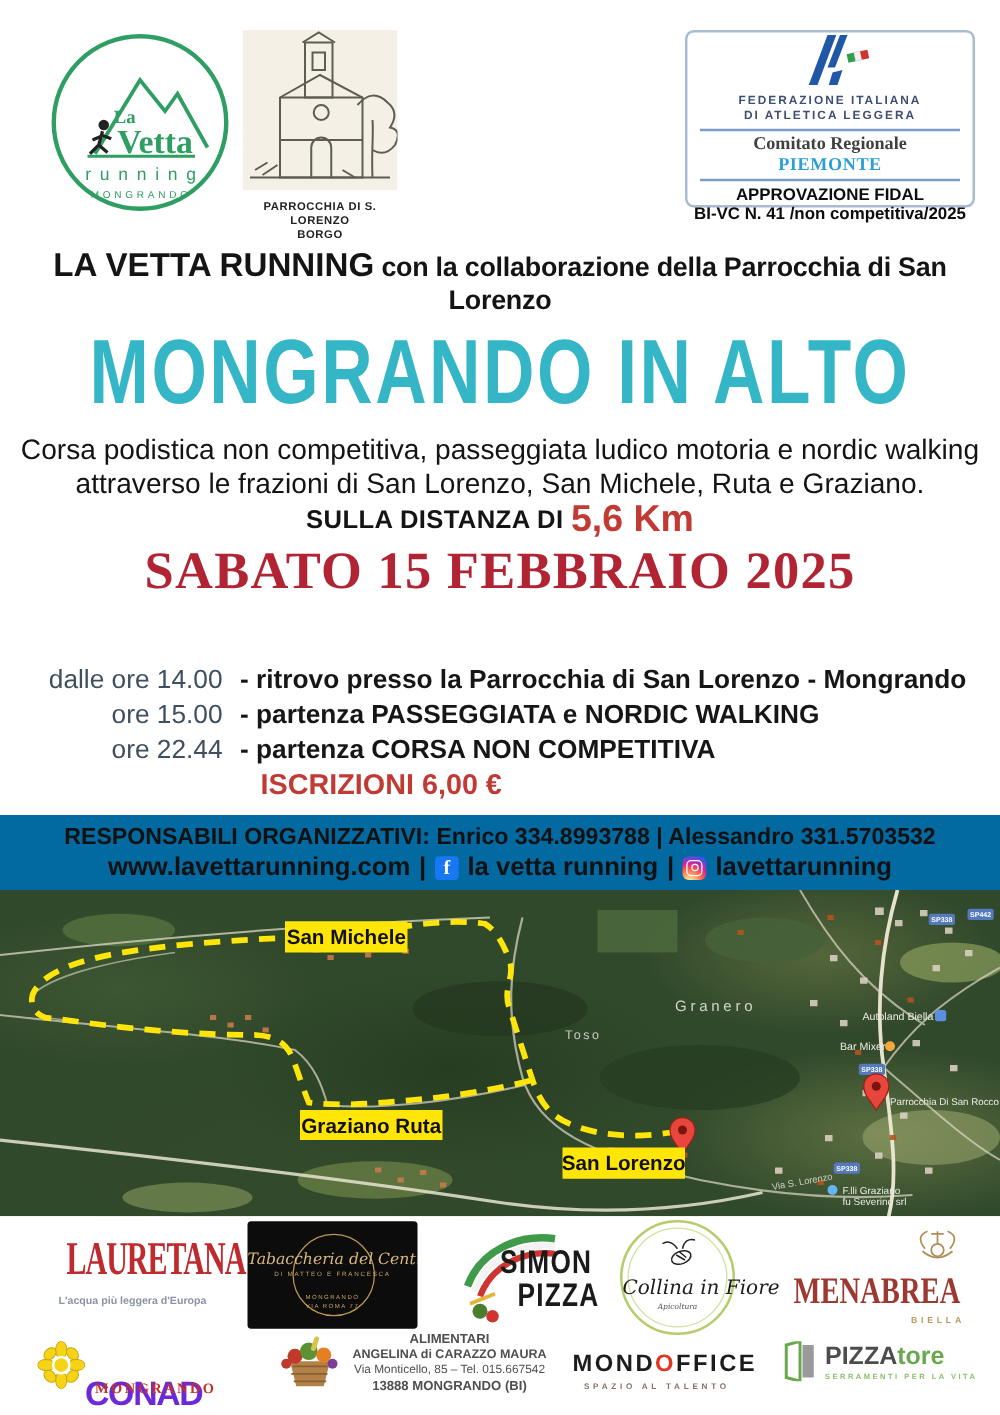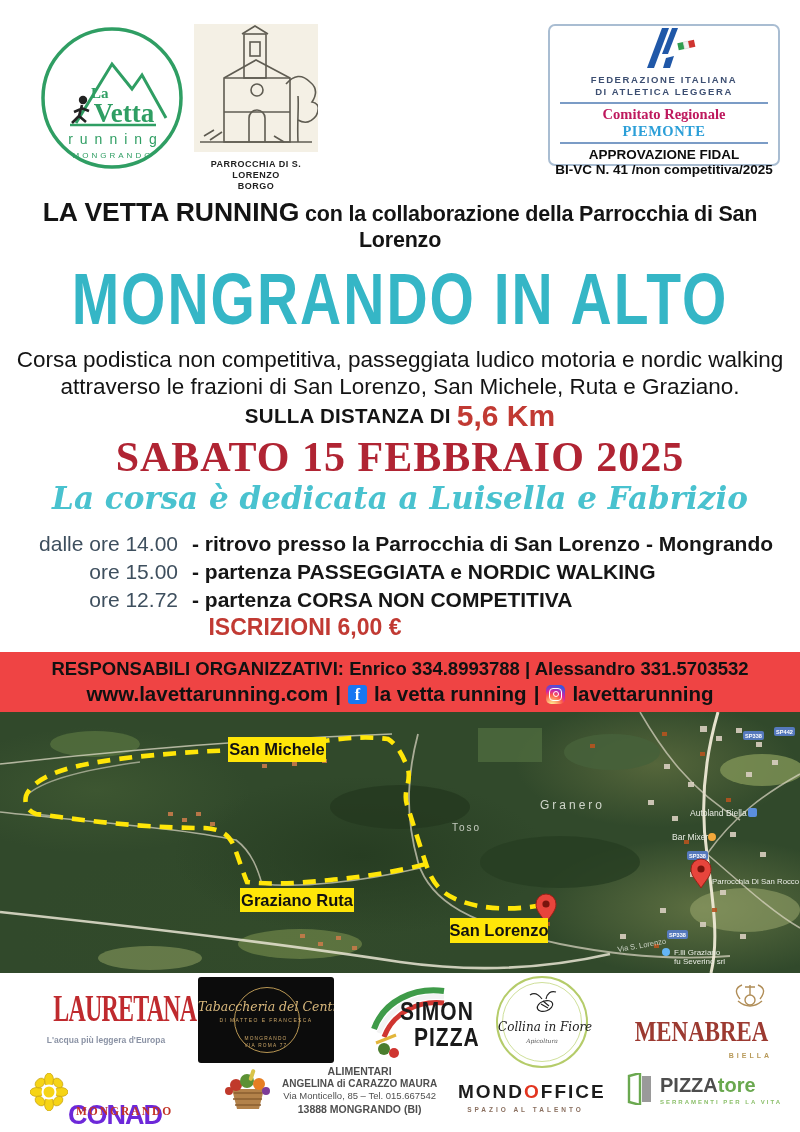--- a/index.html
+++ b/index.html
@@ -11,21 +11,21 @@
   
   .vetta-logo{left:36px;top:26px;width:152px;height:144px;}
   .church{left:194px;top:24px;width:124px;}
   .church-cap{font-size:9px;font-weight:bold;letter-spacing:.5px;text-align:center;
     line-height:11px;margin-top:3px;color:#222;}
   .fidal-box{left:548px;top:24px;width:232px;height:142px;border:2px solid #a9bdd2;
     border-radius:7px;background:#fff;text-align:center;box-sizing:border-box;padding-top:0;}
   .fidal-fed{font-size:9.5px;font-weight:bold;letter-spacing:1.6px;color:#3d4f72;line-height:12px;}
   .fidal-com{margin:4px 10px 3px 10px;border-top:2px solid #7b9cc6;border-bottom:2px solid #7b9cc6;
     padding:2px 0;font-family:"Liberation Serif",serif;font-weight:bold;font-size:14.5px;}
-  .fidal-com .pre{color:#be185d;} .fidal-com .reg{color:#2c9fd8;letter-spacing:.5px;}
+  .fidal-com .pre{color:#404040;} .fidal-com .reg{color:#2c9fd8;letter-spacing:.5px;}
   .fidal-app1{font-size:13.5px;font-weight:bold;color:#0d0d0d;margin-top:2px;}
   .fidal-app2{font-size:13.5px;font-weight:bold;color:#0d0d0d;}
 
   
   .l1{top:197px;font-size:21.5px;font-weight:600;letter-spacing:-.2px;}
   .l1 .big{font-size:26.5px;letter-spacing:0;}
   .l2{top:227px;font-size:24px;font-weight:600;}
   .title{top:256px;font-size:57px;font-weight:bold;color:#35b6c6;letter-spacing:2px;
     transform:scaleY(1.28);transform-origin:center top;}
   .d1{top:347px;font-size:22.5px;font-weight:500;}
@@ -38,21 +38,21 @@
     font-size:31px;color:#49c2cf;}
 
   
   .sched{left:0;top:530px;width:800px;}
   .srow{display:flex;line-height:28px;}
   .stime{width:178px;text-align:right;font-weight:normal;color:#3e4f5e;font-size:21px;}
   .sdesc{margin-left:14px;font-weight:600;font-size:21px;color:#161616;}
   .fee{left:100px;top:614px;width:410px;text-align:center;font-size:23px;font-weight:bold;color:#c13a33;}
 
   
-  .banner{left:0;top:652px;width:800px;height:60px;background:#ef4444;
+  .banner{left:0;top:652px;width:800px;height:60px;background:#0369a1;
     display:flex;flex-direction:column;justify-content:center;align-items:center;gap:2px;}
   .b1{font-size:18.5px;font-weight:bold;color:#111;}
   .b2{font-size:20.5px;font-weight:bold;color:#111;display:flex;align-items:center;gap:7px;}
   .fb{width:19px;height:19px;background:#1877f2;border-radius:3px;color:#fff;
     font-family:"Liberation Serif",serif;font-weight:bold;font-size:16px;line-height:19px;
     text-align:center;display:inline-block;}
   .ig{width:19px;height:19px;border-radius:5px;display:inline-block;
     background:radial-gradient(circle at 30% 110%,#fdf497 5%,#fd5949 45%,#d6249f 60%,#285aeb 90%);
     position:relative;}
   .ig:after{content:"";position:absolute;left:3px;top:3px;width:11px;height:11px;
@@ -85,21 +85,21 @@
   .tabac-sub{position:relative;font-size:5px;letter-spacing:1.4px;color:#caa567;margin-top:3px;}
   .tabac-loc{position:relative;font-size:4.8px;letter-spacing:1.2px;color:#caa567;margin-top:12px;line-height:7px;}
   .simon{left:366px;top:10px;width:106px;height:80px;}
   .simon-tx{position:absolute;left:34px;top:14px;font-weight:bold;font-size:21px;letter-spacing:1px;
     line-height:21px;color:#1a1a1a;transform:scaleY(1.25);transform-origin:left top;}
   .collina{left:496px;top:3px;width:92px;height:92px;border:2px solid #b5cc6a;border-radius:50%;
     box-sizing:border-box;text-align:center;}
   .collina .inner{position:absolute;left:4px;top:4px;right:4px;bottom:4px;border:1px solid #cfe09a;
     border-radius:50%;}
   .collina-name{position:relative;margin-top:42px;font-family:"DejaVu Serif",serif;font-style:italic;
-    font-size:12px;color:#1d1d1d;white-space:nowrap;}
+    font-size:16px;color:#1d1d1d;white-space:nowrap;}
   .collina-sub{position:relative;font-family:"DejaVu Serif",serif;font-style:italic;font-size:6px;color:#555;margin-top:3px;}
   .menab{left:626px;top:8px;width:146px;text-align:right;}
   .menab-name{font-family:"Liberation Serif",serif;font-weight:bold;font-size:26px;color:#9c3a31;
     transform:scale(.88,1.15);transform-origin:center top;letter-spacing:0;}
   .menab-sub{font-size:7px;letter-spacing:3px;color:#b89a5a;font-weight:bold;margin-top:7px;}
   .conad{left:34px;top:100px;width:150px;}
   .conad-name{position:absolute;left:34px;top:3px;font-size:27px;font-weight:800;color:#6d28d9;letter-spacing:-1px;margin-top:24px;}
   .conad-sub{position:absolute;left:42px;top:32px;font-family:"Liberation Serif",serif;font-weight:bold;
     font-size:11.5px;letter-spacing:2px;color:#c23327;}
   .alim{left:222px;top:92px;display:flex;gap:8px;align-items:center;justify-content:center;}
@@ -186,33 +186,32 @@
   <div class="abs ctr l1">
     <span class="big">LA VETTA RUNNING</span><span> con la collaborazione della Parrocchia di San Lorenzo</span>
   </div>
   <div class="abs ctr title">MONGRANDO IN ALTO</div>
   <div class="abs ctr d2">attraverso le frazioni di San Lorenzo, San Michele, Ruta e Graziano.</div>
   <div class="abs ctr d1">Corsa podistica non competitiva, passeggiata ludico motoria e nordic walking</div>
   <div class="abs ctr dist">
     <span>SULLA DISTANZA DI </span><span class="km">5,6 Km</span>
   </div>
   <div class="abs ctr date">SABATO 15 FEBBRAIO 2025</div>
-  <div class="abs ctr dedic">La corsa è dedicata a Luisella e Fabrizio</div>
 
   <div class="abs sched">
     <div class="srow">
       <div class="stime">dalle ore 14.00</div>
       <div class="sdesc">- ritrovo presso la Parrocchia di San Lorenzo - Mongrando</div>
     </div>
     <div class="srow">
       <div class="stime">ore 15.00</div>
       <div class="sdesc">- partenza PASSEGGIATA e NORDIC WALKING</div>
     </div>
     <div class="srow">
-      <div class="stime">ore 12.72</div>
+      <div class="stime">ore 22.44</div>
       <div class="sdesc">- partenza CORSA NON COMPETITIVA</div>
     </div>
   </div>
   <div class="abs fee">ISCRIZIONI 6,00 €</div>
 
   <div class="abs banner">
     <div class="b1">RESPONSABILI ORGANIZZATIVI: Enrico 334.8993788  |  Alessandro 331.5703532</div>
     <div class="b2">
       <span>www.lavettarunning.com</span>
       <span>|</span>

